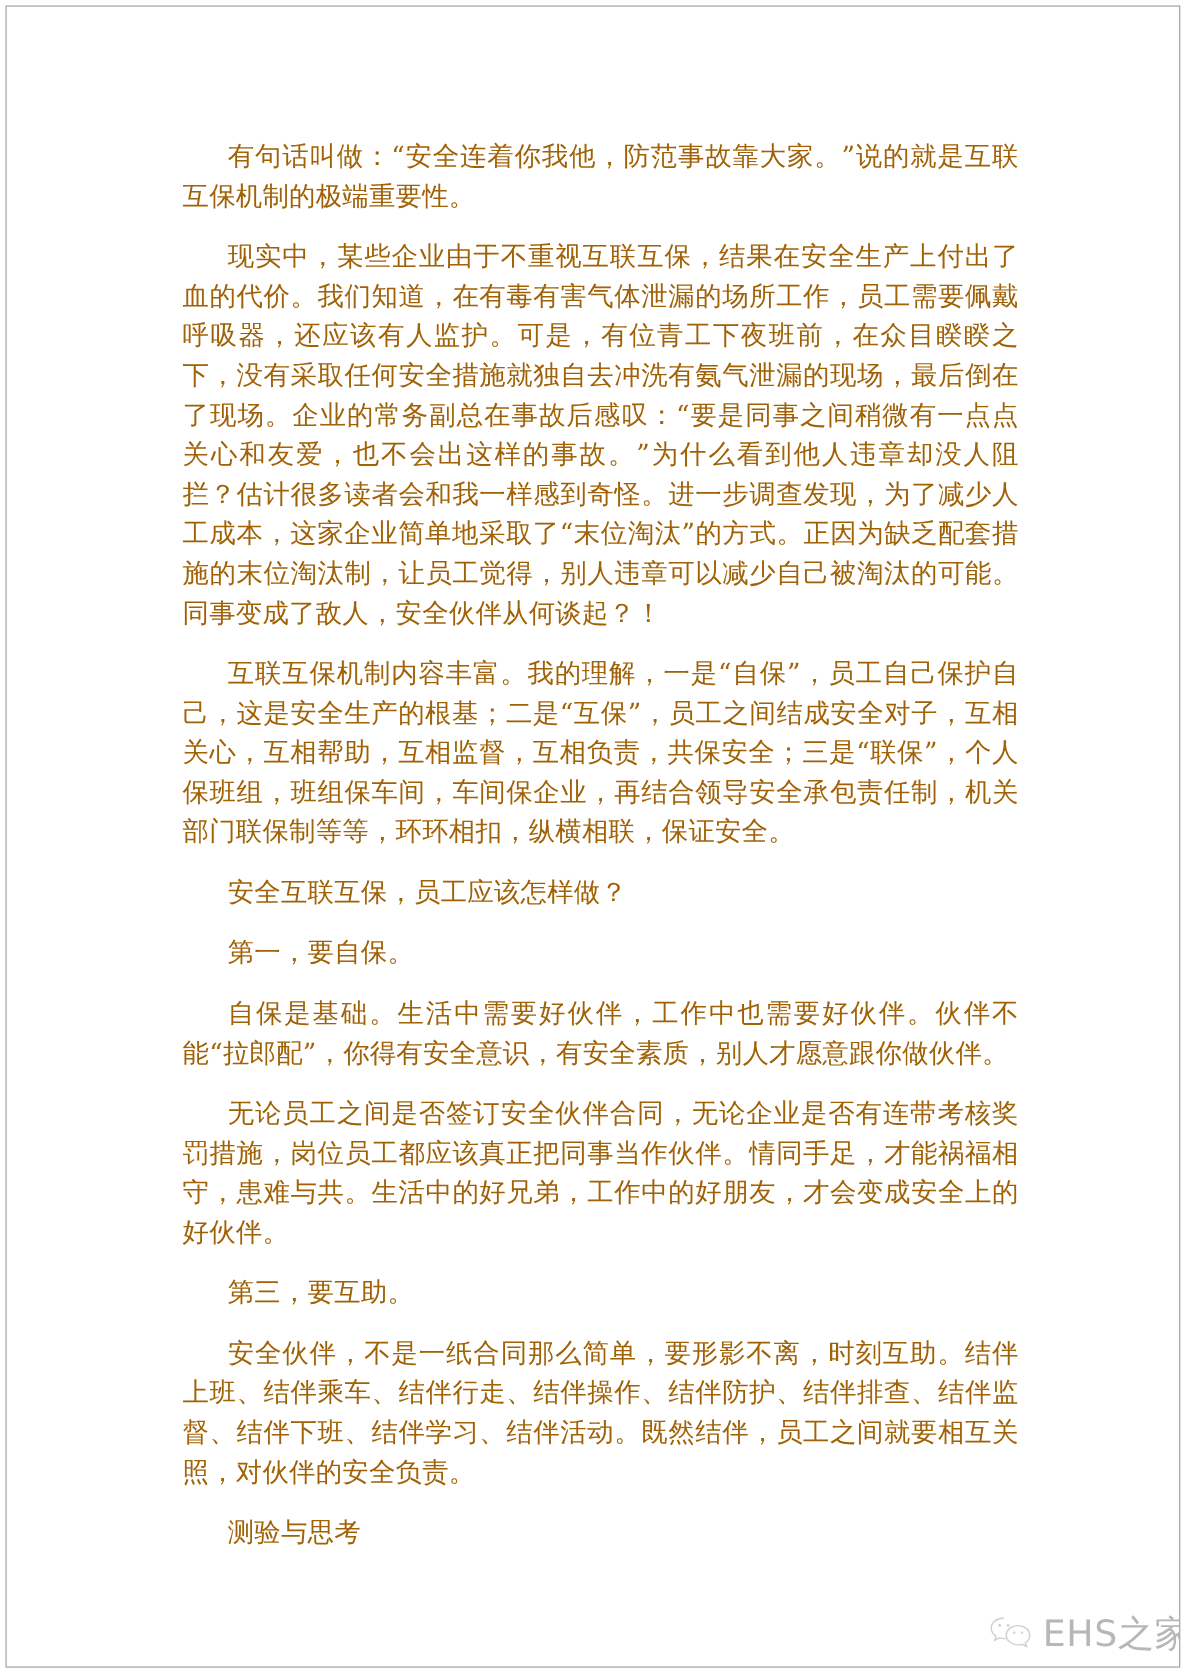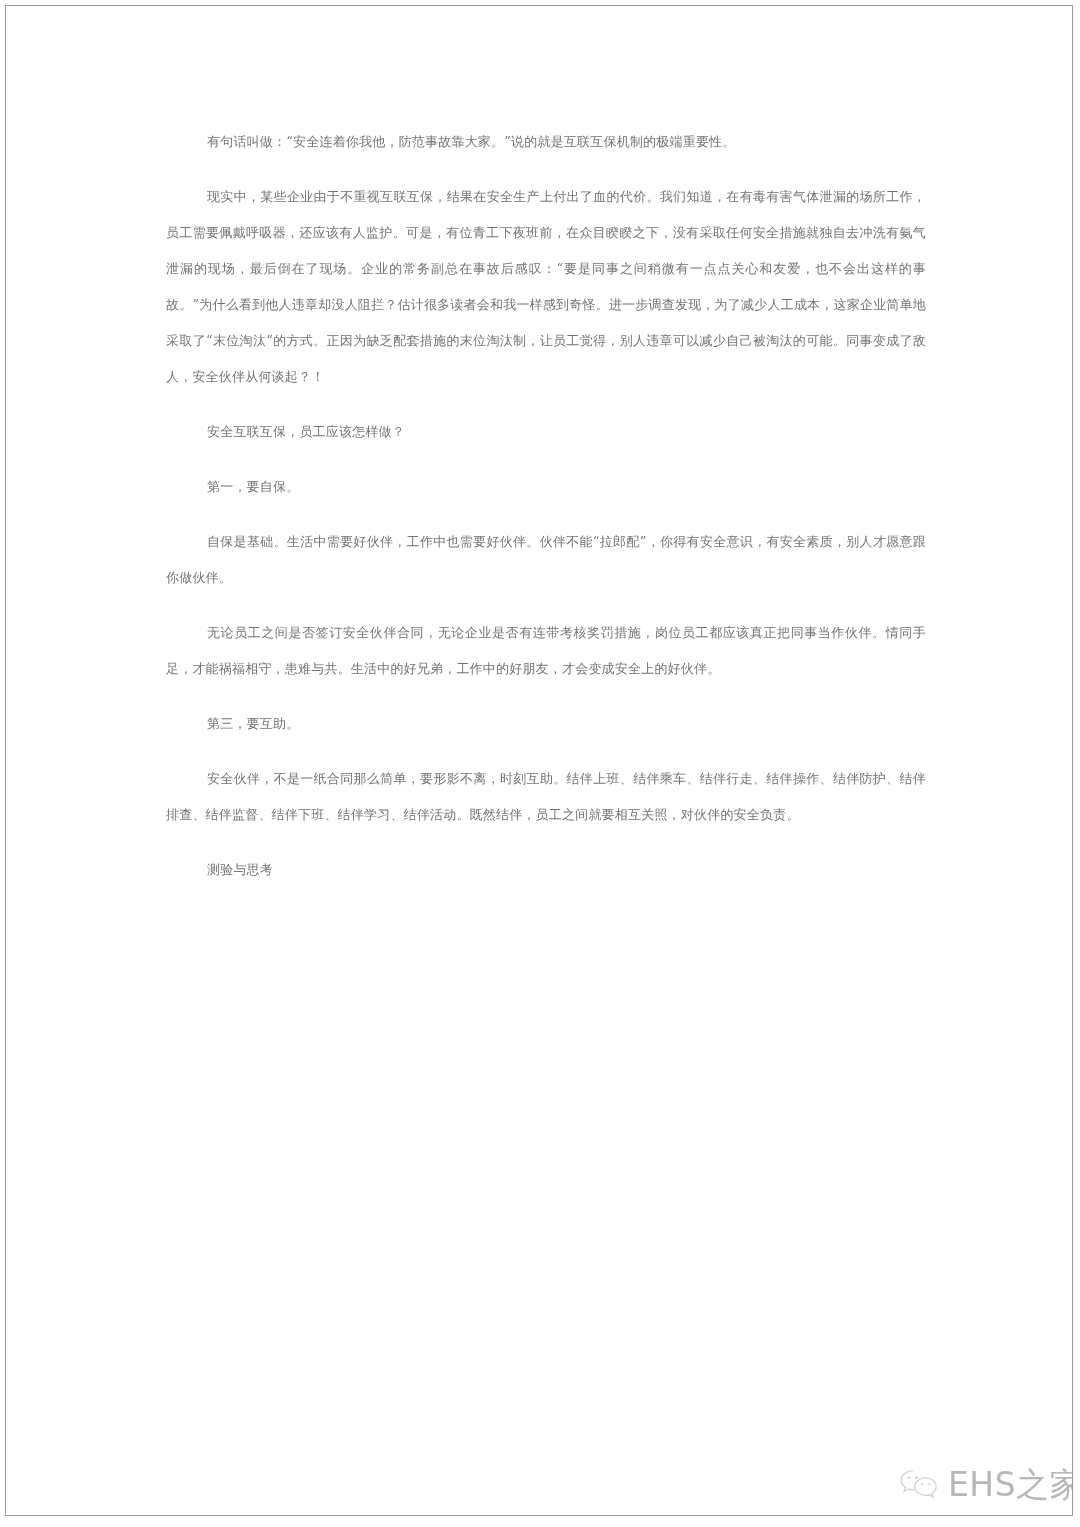--- a/index.html
+++ b/index.html
@@ -28,23 +28,23 @@
   }
 
   #content {
     position: absolute;
     left: 160px;
     top: 118px;
     width: 760px;
   }
 
   .para {
-    font-size: 13px;
+    font-size: 24px;
     line-height: 36px;
-    color: #737373;
+    color: #a16207;
     text-align: justify;
     text-align-last: left;
     text-indent: 41px;
     margin: 0 0 19px 0;
     letter-spacing: 0.2px;
     font-family: "DejaVu Serif", "Liberation Serif", serif;
   }
 
   
   .para.short {
@@ -85,20 +85,21 @@
   }
 </style>
 </head>
 <body>
 
 <div id="page">
 
   <div id="content">
     <p class="para">有句话叫做：“安全连着你我他，防范事故靠大家。”说的就是互联互保机制的极端重要性。</p>
     <p class="para">现实中，某些企业由于不重视互联互保，结果在安全生产上付出了血的代价。我们知道，在有毒有害气体泄漏的场所工作，员工需要佩戴呼吸器，还应该有人监护。可是，有位青工下夜班前，在众目睽睽之下，没有采取任何安全措施就独自去冲洗有氨气泄漏的现场，最后倒在了现场。企业的常务副总在事故后感叹：“要是同事之间稍微有一点点关心和友爱，也不会出这样的事故。”为什么看到他人违章却没人阻拦？估计很多读者会和我一样感到奇怪。进一步调查发现，为了减少人工成本，这家企业简单地采取了“末位淘汰”的方式。正因为缺乏配套措施的末位淘汰制，让员工觉得，别人违章可以减少自己被淘汰的可能。同事变成了敌人，安全伙伴从何谈起？！</p>
+    <p class="para">互联互保机制内容丰富。我的理解，一是“自保”，员工自己保护自己，这是安全生产的根基；二是“互保”，员工之间结成安全对子，互相关心，互相帮助，互相监督，互相负责，共保安全；三是“联保”，个人保班组，班组保车间，车间保企业，再结合领导安全承包责任制，机关部门联保制等等，环环相扣，纵横相联，保证安全。</p>
     <p class="para short">安全互联互保，员工应该怎样做？</p>
     <p class="para short">第一，要自保。</p>
     <p class="para">自保是基础。生活中需要好伙伴，工作中也需要好伙伴。伙伴不能“拉郎配”，你得有安全意识，有安全素质，别人才愿意跟你做伙伴。</p>
     <p class="para">无论员工之间是否签订安全伙伴合同，无论企业是否有连带考核奖罚措施，岗位员工都应该真正把同事当作伙伴。情同手足，才能祸福相守，患难与共。生活中的好兄弟，工作中的好朋友，才会变成安全上的好伙伴。</p>
     <p class="para short">第三，要互助。</p>
     <p class="para">安全伙伴，不是一纸合同那么简单，要形影不离，时刻互助。结伴上班、结伴乘车、结伴行走、结伴操作、结伴防护、结伴排查、结伴监督、结伴下班、结伴学习、结伴活动。既然结伴，员工之间就要相互关照，对伙伴的安全负责。</p>
     <p class="para short">测验与思考</p>
 
   </div>
 

